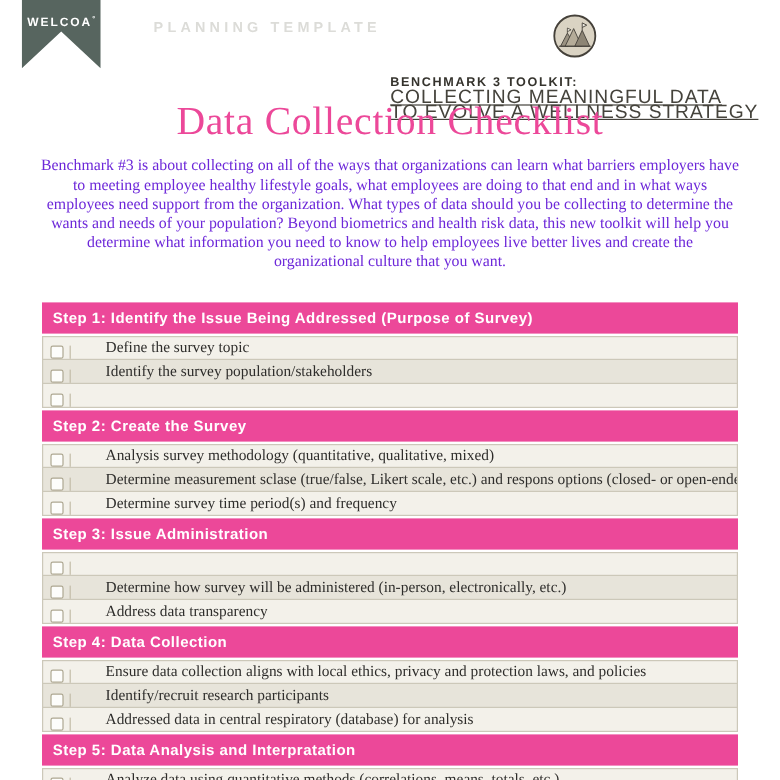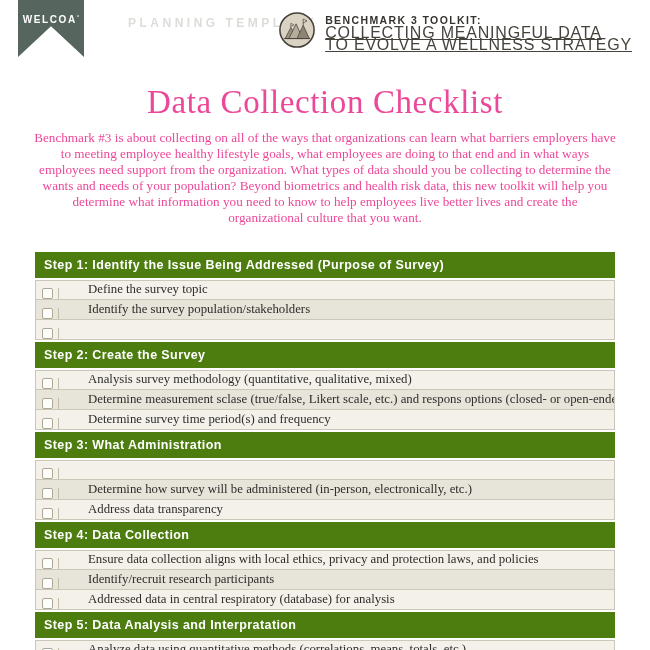--- a/index.html
+++ b/index.html
@@ -21,47 +21,47 @@
   }
   .welcoa-banner .mark { font-size:6px; vertical-align:super; letter-spacing:0; }
 
   .template-label {
     position:absolute; left:128px; top:16px;
     color:#dcdcd8; font-size:12px; font-weight:bold; letter-spacing:3.5px;
   }
 
   .toolkit {
     position:absolute; right:18px; top:11px;
-    display:flex; align-items:center; gap:9px;
+    display:flex; align-items:center; gap:9px;flex-direction:column;
   }
   .toolkit-text { line-height:12px; }
   .toolkit-title {
     font-size:10.5px; font-weight:bold; letter-spacing:1.4px; color:#35332d;
     margin-bottom:1px;
   }
   .toolkit-sub {
     font-size:16px; letter-spacing:0.8px; color:#45433c;text-decoration:underline;
   }
 
   
   .content { position:absolute; top:84px; left:0; width:650px; }
   .page-title {
     font-family:"Liberation Serif", serif; font-weight:normal;
     font-size:33px; letter-spacing:0.6px; color:#ec4899; text-align:center;
   }
   .intro {
     width:582px; margin:9px auto 0; text-align:center;
     font-family:"Liberation Serif", serif; font-size:13.2px;
-    line-height:15.9px; color:#ec4899;
+    line-height:15.9px; color:#6d28d9;
   }
 
   
   .checklist { width:580px; margin:27px auto 0; }
   .sec-header {
-    background:#4d7c0f; color:#ffffff;
+    background:#ec4899; color:#ffffff;
     font-size:12.5px; font-weight:bold; letter-spacing:0.4px;
     height:26px; line-height:26px; padding-left:9px;
     margin-bottom:2px;
   }
   .rows { margin-bottom:2px; }
   .row {
     display:flex; align-items:flex-end; height:20px;
     border-left:1px solid #ccc8b9; border-right:1px solid #ccc8b9;
     border-bottom:1px solid #ccc8b9;
     gap:22px;
@@ -152,21 +152,21 @@
         <span class="row-label">Determine measurement sclase (true/false, Likert scale, etc.) and respons options (closed- or open-ended, true/false, etc.)</span>
       </div>
       <div class="row">
         <div class="cb-cell">
             <span class="cb"></span>
           </div>
         <span class="row-label">Determine survey time period(s) and frequency</span>
       </div>
     </div>
 
-    <div class="sec-header">Step 3: What Administration</div>
+    <div class="sec-header">Step 3: Issue Administration</div>
     <div class="rows">
       <div class="row">
         <div class="cb-cell">
             <span class="cb"></span>
           </div>
       </div>
       <div class="row">
         <div class="cb-cell">
             <span class="cb"></span>
           </div>

